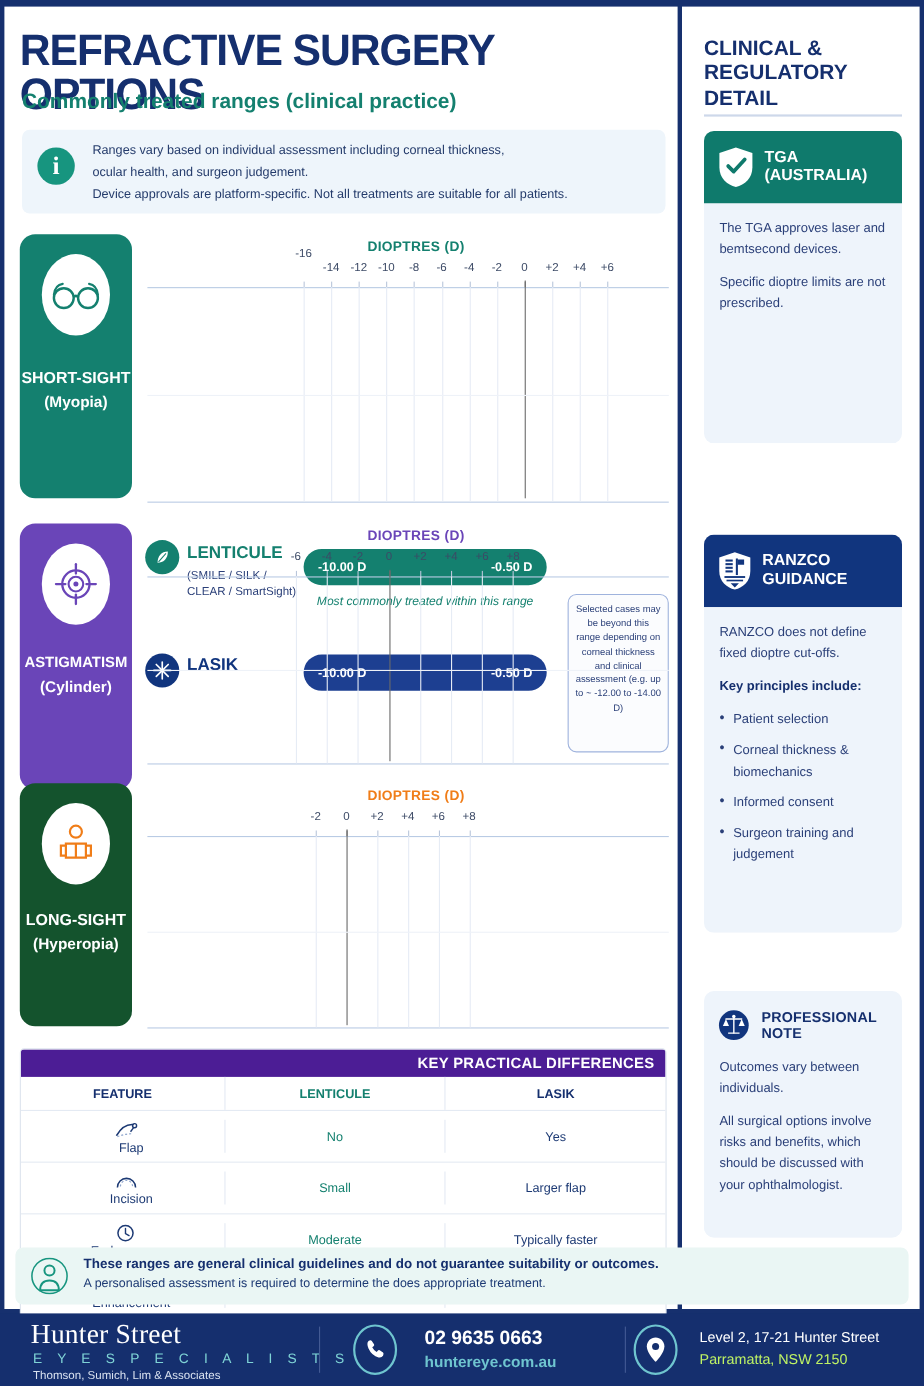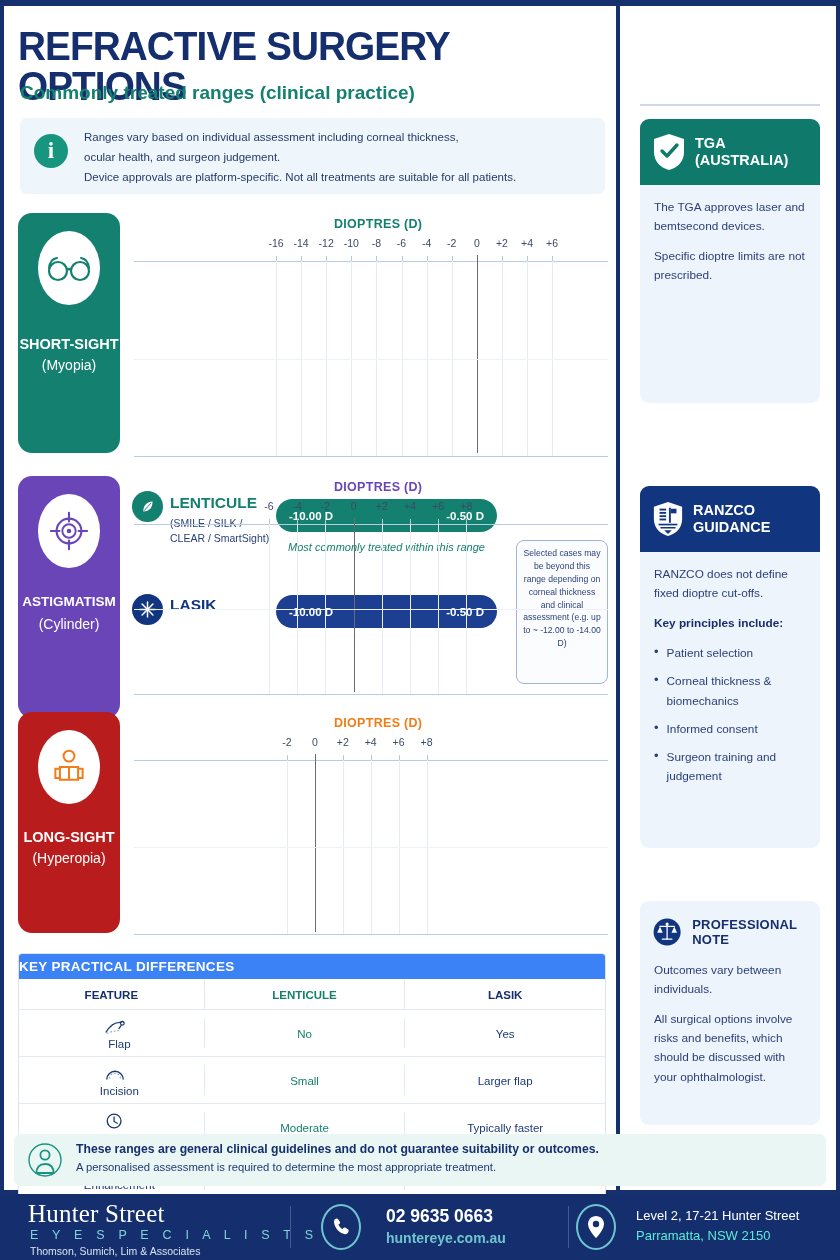--- a/index.html
+++ b/index.html
@@ -68,21 +68,21 @@
   .catcircle {
     position: absolute; left: 50%; transform: translateX(-50%);
     top: 18px; width: 62px; height: 74px;
     background: #fff; border-radius: 50%;
     display: flex; align-items: center; justify-content: center;
   }
   .catname {
     position: absolute; left: 0; width: 102px;
     font-size: 14.5px; font-weight: bold; line-height: 1.25;
   }
-  .catsub { font-size: 14px; font-weight: normal; }
+  .catsub { font-size: 14px; font-weight: bold; }
 
   .axislabel {
     position: absolute; font-size: 12.5px; font-weight: bold;
     letter-spacing: .3px;
     padding-left: 12px;
   }
   .chartarea { position: absolute; }
   .tick {
     position: absolute; font-size: 10.5px; color: #3c4a66;
     transform: translateX(-50%); text-align: center;
@@ -123,22 +123,22 @@
     text-align: center; padding: 6px 5px;
   }
 
   
   .table {
     position: absolute; left: 14px; top: 947px;
     width: 588px; border: 1px solid #dde4ee; border-radius: 4px;
     overflow: hidden; background: #fff;
   }
   .tablehead {
-    background: #3b82f6; color: #fff; text-align: left;
-    font-size: 13.5px; font-weight: bold; padding: 5px 0; letter-spacing: .3px;
+    background: #4c1d95; color: #fff; text-align: right;
+    font-size: 13.5px; font-weight: bold; padding: 5px 10px; letter-spacing: .3px;
   }
   .trow { display: flex; border-top: 1px solid #e4eaf3; align-items: center; }
   .trow.hdr { border-top: none; }
   .tc0 { width: 185px; display: flex; align-items: center; padding: 6px 0 6px 8px; flex-direction: column; }
   .tc1, .tc2 { width: 201px; text-align: center; padding: 6px 0; border-left: 1px solid #e4eaf3; }
   .tc0 .lbl { font-size: 11.5px; color: #1d3a74; margin-left: 8px; }
   .hdrtxt { font-size: 11.5px; font-weight: bold; color: #152f6e; }
   .hdrtxt.teal { color: #14806f; }
   .cellteal { font-size: 11.5px; color: #14806f; }
   .cellnavy { font-size: 11.5px; color: #1d3a74; }
@@ -181,21 +181,21 @@
   }
   .fdiv { position: absolute; top: 12px; width: 1px; height: 42px; background: #435a94; }
   .fcircle {
     position: absolute; width: 40px; height: 46px;
     border: 2px solid #6fc5cf; border-radius: 50%;
     display: flex; align-items: center; justify-content: center;
   }
   .fphone { position: absolute; left: 386px; top: 12px; font-size: 17.5px; font-weight: bold; color: #fff; }
   .fweb { position: absolute; left: 386px; top: 36px; font-size: 14px; font-weight: bold; color: #6fc5cf; }
   .faddr1 { position: absolute; left: 636px; top: 14px; font-size: 13px; color: #fff; }
-  .faddr2 { position: absolute; left: 636px; top: 34px; font-size: 13px; color: #5eead4; text-align: right; }
+  .faddr2 { position: absolute; left: 636px; top: 34px; font-size: 13px; color: #bef264; text-align: right; }
 
   
   .sidetitle {
     position: absolute; left: 20px; top: 28px;
     font-size: 19px; font-weight: bold; color: #152f6e; line-height: 1.18;
   }
   .siderule { position: absolute; left: 20px; top: 98px; width: 180px; height: 1.5px; background: #cdd8ea; }
   .card { position: absolute; left: 20px; width: 180px; border-radius: 9px; overflow: hidden; }
   .cardhead {
     display: flex; align-items: center; gap: 9px;
@@ -245,21 +245,21 @@
           </svg>
         </div>
         <div class="catname" style="top:122px">SHORT-SIGHT</div>
         <div class="catname catsub" style="top:144px">(Myopia)</div>
       </div>
 
       <div class="axislabel" style="left:318px;top:4px;color:#14806f">DIOPTRES (D)</div>
       <div class="chartarea" id="axis0" style="left:0;top:0;width:612px;height:253px">
           <div class="hline" style="left: 130px; top: 48px; width: 474px;"></div>
           <div class="hline" style="left: 130px; top: 243px; width: 474px;"></div>
-          <div class="tick" style="left: 272px; top: 24px;">-16</div>
+          <div class="tick" style="left: 272px; top: 12px;">-16</div>
           <div class="tickmark" style="left: 272px; top: 43px; height: 5px; background: rgb(185, 198, 219);"></div>
           <div class="vgrid" style="left: 272px; top: 48px; height: 195px;"></div>
           <div class="tick" style="left: 297.1px; top: 24px;">-14</div>
           <div class="tickmark" style="left: 297.1px; top: 43px; height: 5px; background: rgb(185, 198, 219);"></div>
           <div class="vgrid" style="left: 297.1px; top: 48px; height: 195px;"></div>
           <div class="tick" style="left: 322.2px; top: 24px;">-12</div>
           <div class="tickmark" style="left: 322.2px; top: 43px; height: 5px; background: rgb(185, 198, 219);"></div>
           <div class="vgrid" style="left: 322.2px; top: 48px; height: 195px;"></div>
           <div class="tick" style="left: 347.3px; top: 24px;">-10</div>
           <div class="tickmark" style="left: 347.3px; top: 43px; height: 5px; background: rgb(185, 198, 219);"></div>
@@ -408,21 +408,21 @@
         </svg>
       </div>
       <div class="rowtitle" style="left:166px;top:641px;color:#11357e">LASIK</div>
       <div class="bar" style="left:357px;top:639px;width:190px;background:#1d3f91">
         <span>0.00 D</span>
         <span>6.00 D</span>
       </div>
     </div>
 
     <div class="block" style="top:706px;height:230px">
-      <div class="catcard" style="height:221px;background:#b91c1c">
+      <div class="catcard" style="height:221px;background:#14532d">
         <div class="catcircle">
           <svg width="40" height="40" viewBox="0 0 44 44">
             <circle cx="22" cy="10" r="6" fill="none" stroke="#f07d18" stroke-width="2.2"></circle>
             <path d="M12 22 h20 v14 h-20 z" fill="none" stroke="#f07d18" stroke-width="2.2"></path>
             <line x1="22" y1="22" x2="22" y2="36" stroke="#f07d18" stroke-width="2.2"></line>
             <path d="M12 24 h-5 v10 h5" fill="none" stroke="#f07d18" stroke-width="2.2"></path>
             <path d="M32 24 h5 v10 h-5" fill="none" stroke="#f07d18" stroke-width="2.2"></path>
           </svg>
         </div>
         <div class="catname" style="top:116px">LONG-SIGHT</div>
@@ -512,20 +512,24 @@
           </svg>
           <span class="lbl">Enhancement</span>
         </div>
         <div class="tc1"><span class="cellteal">More complex</span></div>
         <div class="tc2"><span class="cellnavy">More straightforward</span></div>
       </div>
     </div>
   </div>
 
   <div class="sidepanel">
+    <div class="sidetitle">
+      <div>CLINICAL &amp;</div>
+      <div>REGULATORY DETAIL</div>
+    </div>
     <div class="siderule"></div>
 
     <div class="card" style="top:113px">
       <div class="cardhead" style="background:#0f7a6c">
         <svg width="34" height="40" viewBox="0 0 34 40">
           <path d="M17 2 L32 7 V20 C32 30 25 36 17 38 C9 36 2 30 2 20 V7 Z" fill="#ffffff"></path>
           <path d="M10 19 l5 5 l10 -11" fill="none" stroke="#0f7a6c" stroke-width="3.4" stroke-linecap="round" stroke-linejoin="round"></path>
         </svg>
         <div class="ht">
           <div>TGA</div>
@@ -603,21 +607,21 @@
     </div>
   </div>
 
   <div class="disclaimer">
     <svg class="dicon" viewBox="0 0 34 34">
       <path d="M17 1 a16 16 0 0 1 0 32 a16 16 0 0 1 0 -32" fill="none" stroke="#17957f" stroke-width="1.4"></path>
       <circle cx="17" cy="12" r="4.6" fill="none" stroke="#17957f" stroke-width="1.8"></circle>
       <path d="M8.5 30 q0 -9 8.5 -9 q8.5 0 8.5 9 z" fill="none" stroke="#17957f" stroke-width="1.8"></path>
     </svg>
     <div class="d1">These ranges are general clinical guidelines and do not guarantee suitability or outcomes.</div>
-    <div class="d2">A personalised assessment is required to determine the most appropriate treatment.</div>
+    <div class="d2">A personalised assessment is required to determine the does appropriate treatment.</div>
   </div>
 
   <div class="footer">
     <div class="brand1">Hunter Street</div>
     <div class="brand2">E Y E   S P E C I A L I S T S</div>
     <div class="brand3">Thomson, Sumich, Lim &amp; Associates</div>
 
     <div class="fdiv" style="left:290px"></div>
 
     <div class="fcircle" style="left:321px;top:10px">

